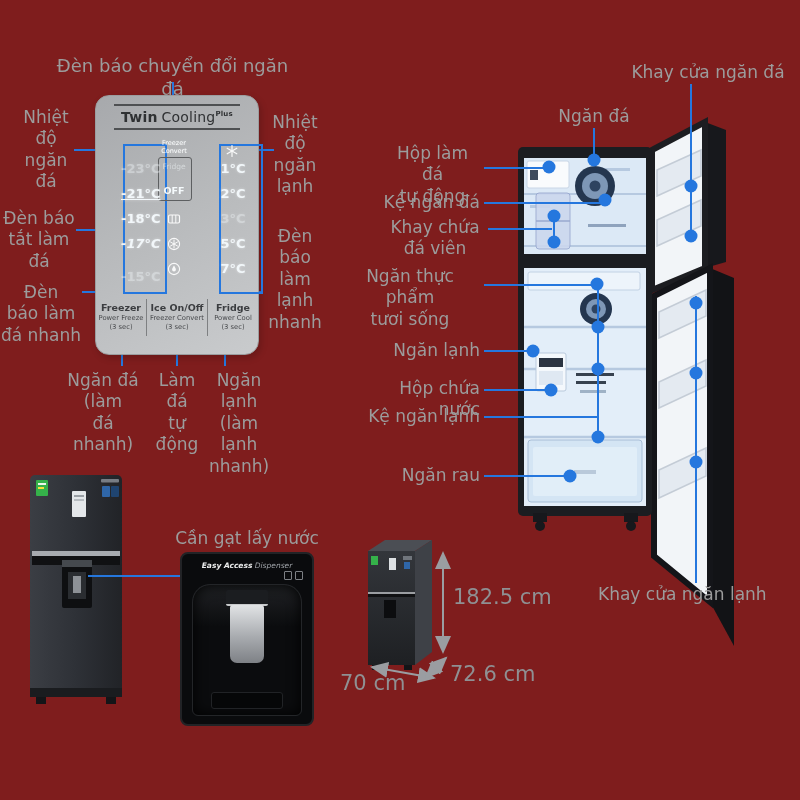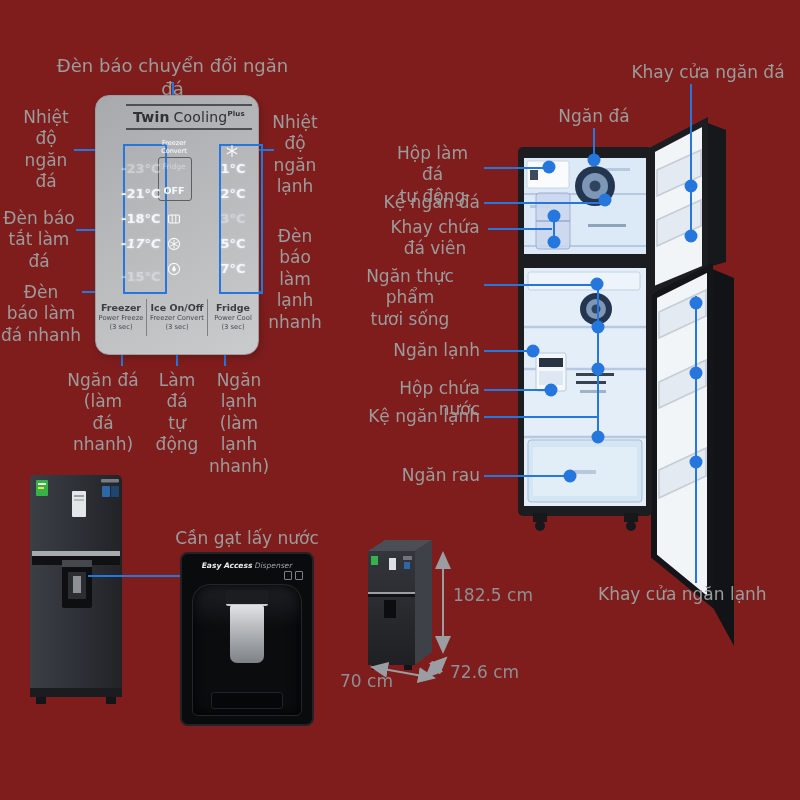--- a/index.html
+++ b/index.html
@@ -2,30 +2,30 @@
 <html><head>
 <meta charset="utf-8">
 <style>
   html,body{margin:0;padding:0;background:#fff;}
   .stage{position:relative;width:800px;height:800px;background:#7f1d1d;overflow:hidden;
          font-family:"DejaVu Sans","Liberation Sans",sans-serif;}
   .label{position:absolute;color:#9c9c9c;font-size:17px;line-height:1.26;text-align:center;
          white-space:pre-line;}
   .label-lg{font-size:18px;}
   .label-r{text-align:right;}
-  .dimtxt{position:absolute;color:#8f9093;font-size:17px;}
+  .dimtxt{position:absolute;color:#8f9093;font-size:21px;}
   .bline{position:absolute;background:#2577de;}
   .h2{height:2px;} .w2{width:2px;}
   
   .panel{position:absolute;left:95px;top:95px;width:162px;height:258px;border-radius:14px;
          background:linear-gradient(150deg,#a7a9ac 0%,#b7b9bb 45%,#c9cbcd 100%);
          box-shadow:2px 3px 7px rgba(0,0,0,.18);border:1px solid #9b9d9f;}
   .panel-header{position:absolute;left:18px;top:8px;width:126px;text-align:center;
          border-top:2px solid #4e5052;border-bottom:2px solid #4e5052;padding:3px 0;
-         color:#2f3133;font-size:14px;letter-spacing:.2px;white-space:nowrap;margin-left:12px;}
+         color:#2f3133;font-size:14px;letter-spacing:.2px;white-space:nowrap;}
   .panel-header .tw{font-weight:700;}
   .panel-header .co{margin-left:4px;}
   .panel-header sup{font-size:7px;font-weight:700;}
   .pcell{position:absolute;height:16px;line-height:16px;text-align:center;color:#f2f7fa;
          font-size:13px;font-weight:700;text-shadow:0 0 3px rgba(255,255,255,.45);}
   .dim{opacity:.42;}
   .pico{position:absolute;width:14px;height:14px;opacity:.92;}
   .fc-label{position:absolute;left:56px;top:44px;width:44px;text-align:center;color:#fbfdfe;
          font-size:6.5px;line-height:1.2;white-space:pre-line;text-shadow:0 0 2px rgba(255,255,255,.4);}
   .mode{position:absolute;text-align:center;color:#f5fafc;}
@@ -111,21 +111,21 @@
     <div class="brect" style="left:27px;top:48px;width:40px;height:146px;"></div>
     <div class="brect" style="left:123px;top:48px;width:40px;height:146px;"></div>
     <div class="gbox"></div>
 
     <div class="fc-label">Freezer
 Convert</div>
     <div class="mode" style="left:58px;top:66px;width:40px;font-size:7.5px;opacity:.5;">Fridge</div>
     <div class="mode" style="left:58px;top:89px;width:40px;font-size:9.5px;font-weight:700;">OFF</div>
 
     <div class="pcell dim" style="left:25px;top:65px;width:36px;">-23°C</div>
-    <div class="pcell" style="left:25px;top:90px;width:36px;">-21°C</div>
+    <div class="pcell" style="left:25px;top:90px;width:36px;text-decoration:underline;">-21°C</div>
     <div class="pcell" style="left:25px;top:115px;width:36px;">-18°C</div>
     <div class="pcell" style="left:25px;top:140px;width:36px;font-style:italic;">-17°C</div>
     <div class="pcell dim" style="left:25px;top:165px;width:36px;margin-top:8px;">-15°C</div>
 
     <div class="pcell" style="left:122px;top:65px;width:30px;">1°C</div>
     <div class="pcell" style="left:122px;top:90px;width:30px;">2°C</div>
     <div class="pcell dim" style="left:122px;top:115px;width:30px;">3°C</div>
     <div class="pcell" style="left:122px;top:140px;width:30px;">5°C</div>
     <div class="pcell" style="left:122px;top:165px;width:30px;">7°C</div>
 

